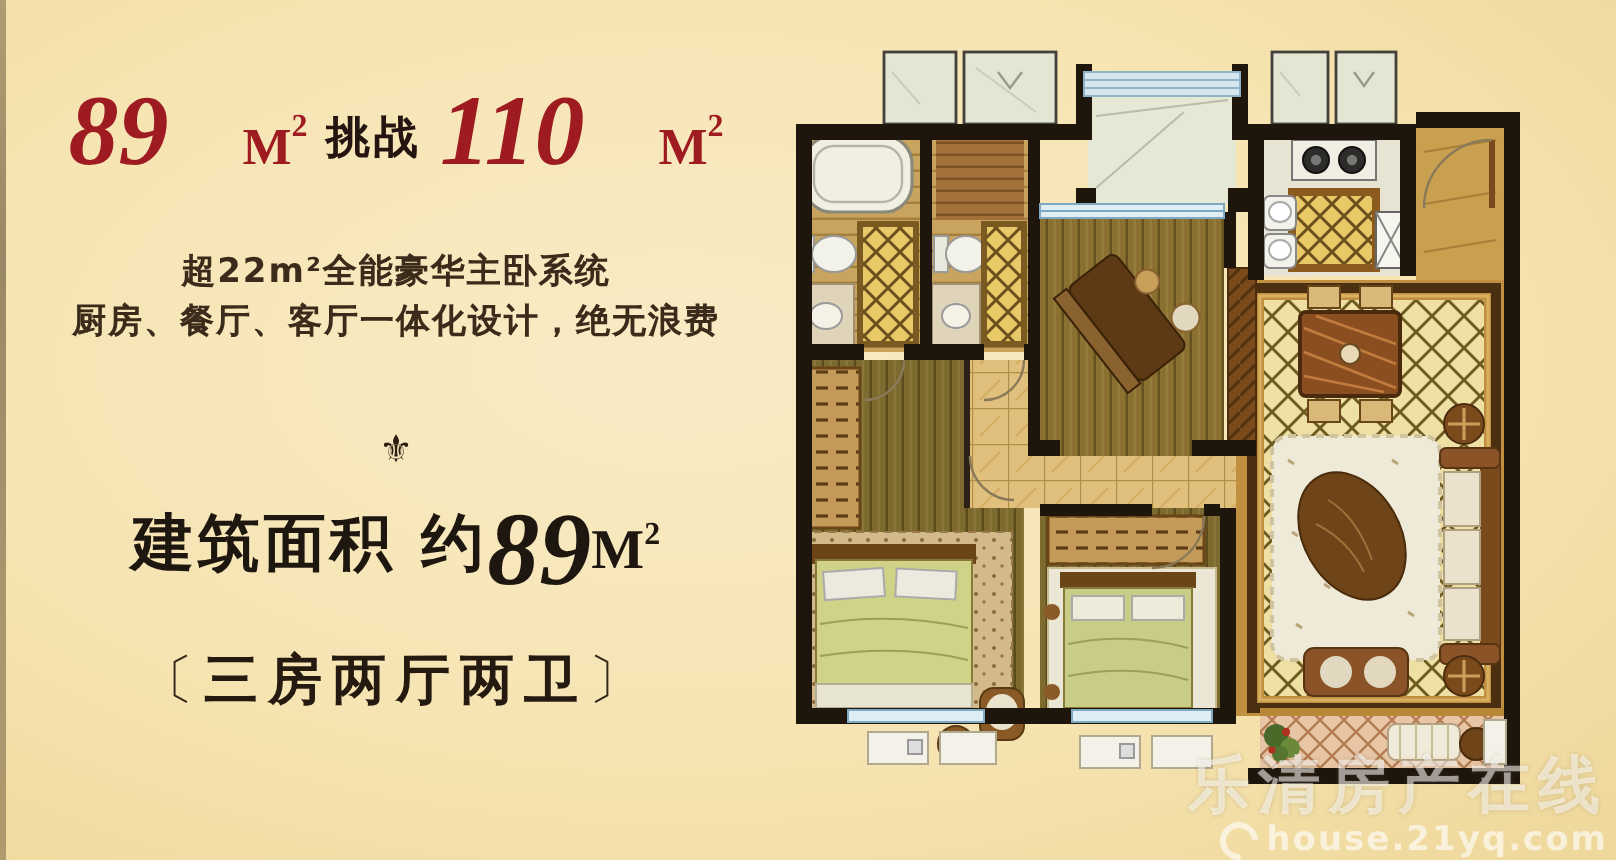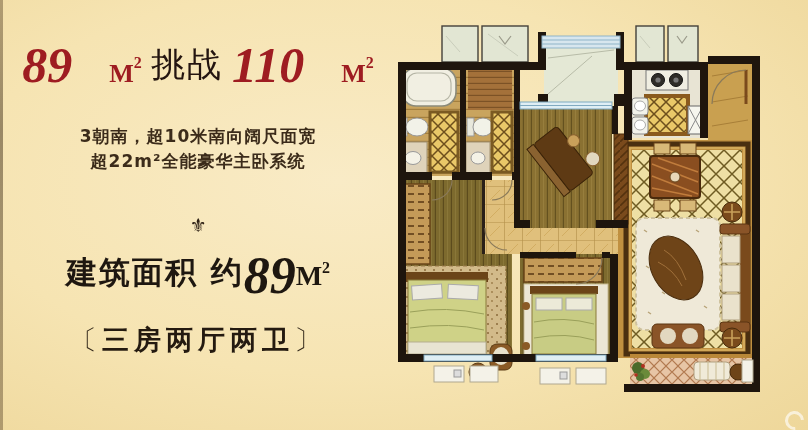--- a/index.html
+++ b/index.html
@@ -11,21 +11,21 @@
   .card::before{
     content:"";position:absolute;left:0;top:0;width:3px;height:100%;
     background:linear-gradient(#7a6544,#4e3d26 30%,#6b5738 70%,#7a6544);opacity:.55;z-index:5;
   }
   
   .info{position:absolute;left:22px;top:0;width:352px;text-align:center;z-index:3;}
   .headline{position:absolute;left:0;top:40px;width:100%;white-space:nowrap;color:#9e1c21;}
   .headline .num{font:italic bold 50px/1 "Liberation Serif","DejaVu Serif",serif;}
   .headline .unit{font:bold 26px/1 "Liberation Serif","DejaVu Serif",serif;letter-spacing:0;margin-left:37px;}
   .headline .unit .sup{font-size:16px;vertical-align:14px;}
-  .headline .mid{font-weight:normal;font-size:34px;color:#241510;margin:0 4px;vertical-align:6px;letter-spacing:2px;}
+  .headline .mid{font-weight:bold;font-size:22px;color:#241510;margin:0 4px;vertical-align:6px;letter-spacing:2px;}
   .sub{position:absolute;left:0;top:124px;width:100%;font-size:17px;line-height:25px;
        font-weight:600;color:#3b2b1a;letter-spacing:1px;}
   .fleur{position:absolute;left:0;top:214px;width:100%;font-size:19px;color:#2a1d12;}
   .area{position:absolute;left:0;top:250px;width:100%;white-space:nowrap;color:#1e1710;}
   .area .label{font-weight:bold;font-size:31px;letter-spacing:2px;vertical-align:10px;margin-top:28px;}
   .area .num{font:italic bold 52px/1 "Liberation Serif","DejaVu Serif",serif;}
   .area .unit{font:bold 28px/1 "Liberation Serif","DejaVu Serif",serif;vertical-align:8px;}
   .area .unit .sup{font-size:16px;vertical-align:12px;}
   .brackets{position:absolute;left:0;top:322px;width:100%;font-size:27px;color:#241a10;
             font-weight:600;letter-spacing:5px;white-space:nowrap;}
@@ -48,22 +48,22 @@
 
   <div class="info">
 
     <div class="headline">
       <span class="num">89</span><span class="unit">M<span class="sup">2</span></span>
       <span class="mid">挑战</span>
       <span class="num">110</span><span class="unit">M<span class="sup">2</span></span>
     </div>
 
     <div class="sub">
-      <div>3朝南，超10米南向阔尺面宽</div>
       <div>超22m²全能豪华主卧系统</div>
+      <div>厨房、餐厅、客厅一体化设计，绝无浪费</div>
     </div>
 
     <div class="fleur">⚜</div>
 
     <div class="area">
       <span class="label">建筑面积 约</span><span class="num">89</span><span class="unit">M<span class="sup">2</span></span>
     </div>
 
     <div class="brackets">
       <span class="bk">〔</span><span>三房两厅两卫</span><span class="bk">〕</span>
@@ -307,18 +307,20 @@
       <rect x="74" y="360" width="28" height="16"></rect>
       <rect x="144" y="362" width="30" height="16"></rect>
       <rect x="180" y="362" width="30" height="16"></rect>
       <rect x="58" y="364" width="7" height="7" fill="#ddd" stroke="#999"></rect>
       <rect x="164" y="366" width="7" height="7" fill="#ddd" stroke="#999"></rect>
       <rect x="346" y="354" width="11" height="22"></rect>
     </g>
   </svg>
 
   <div class="watermark">
+    <div class="wm1">乐清房产在线</div>
     <div class="wm2">
       <span class="crescent"></span>
+      <span>house.21yq.com</span>
     </div>
   </div>
 
 </div>
 
 </body></html>

